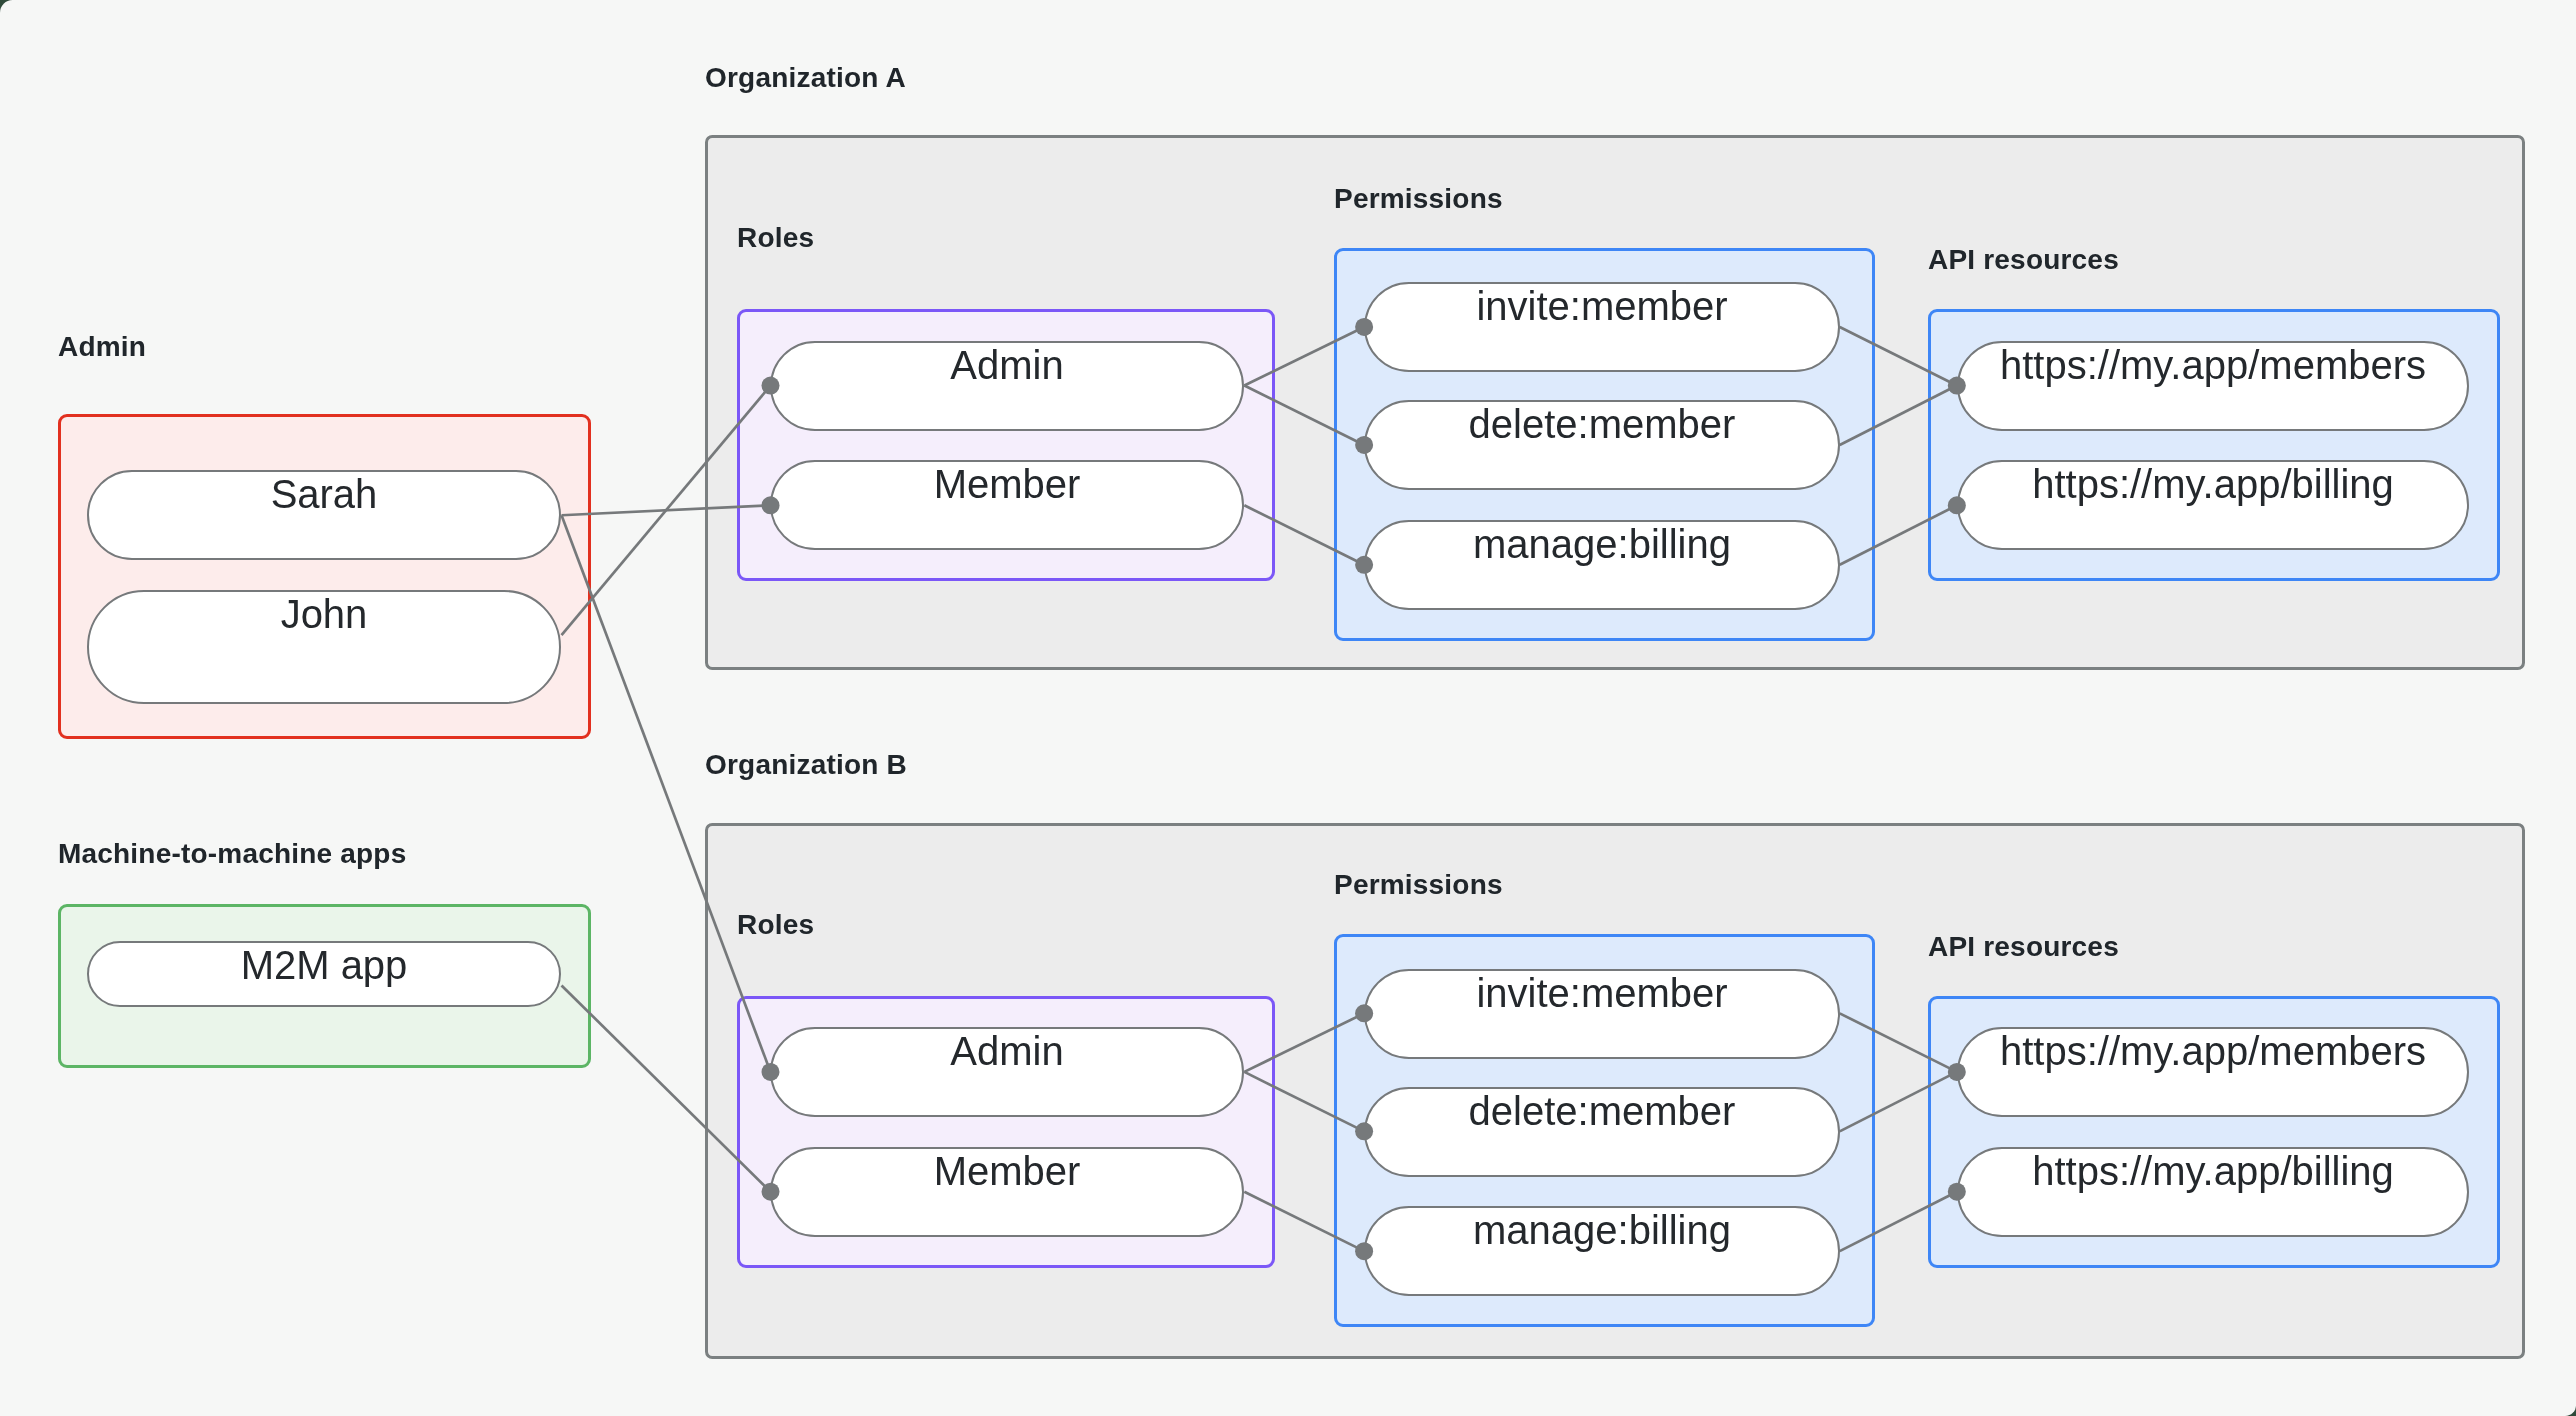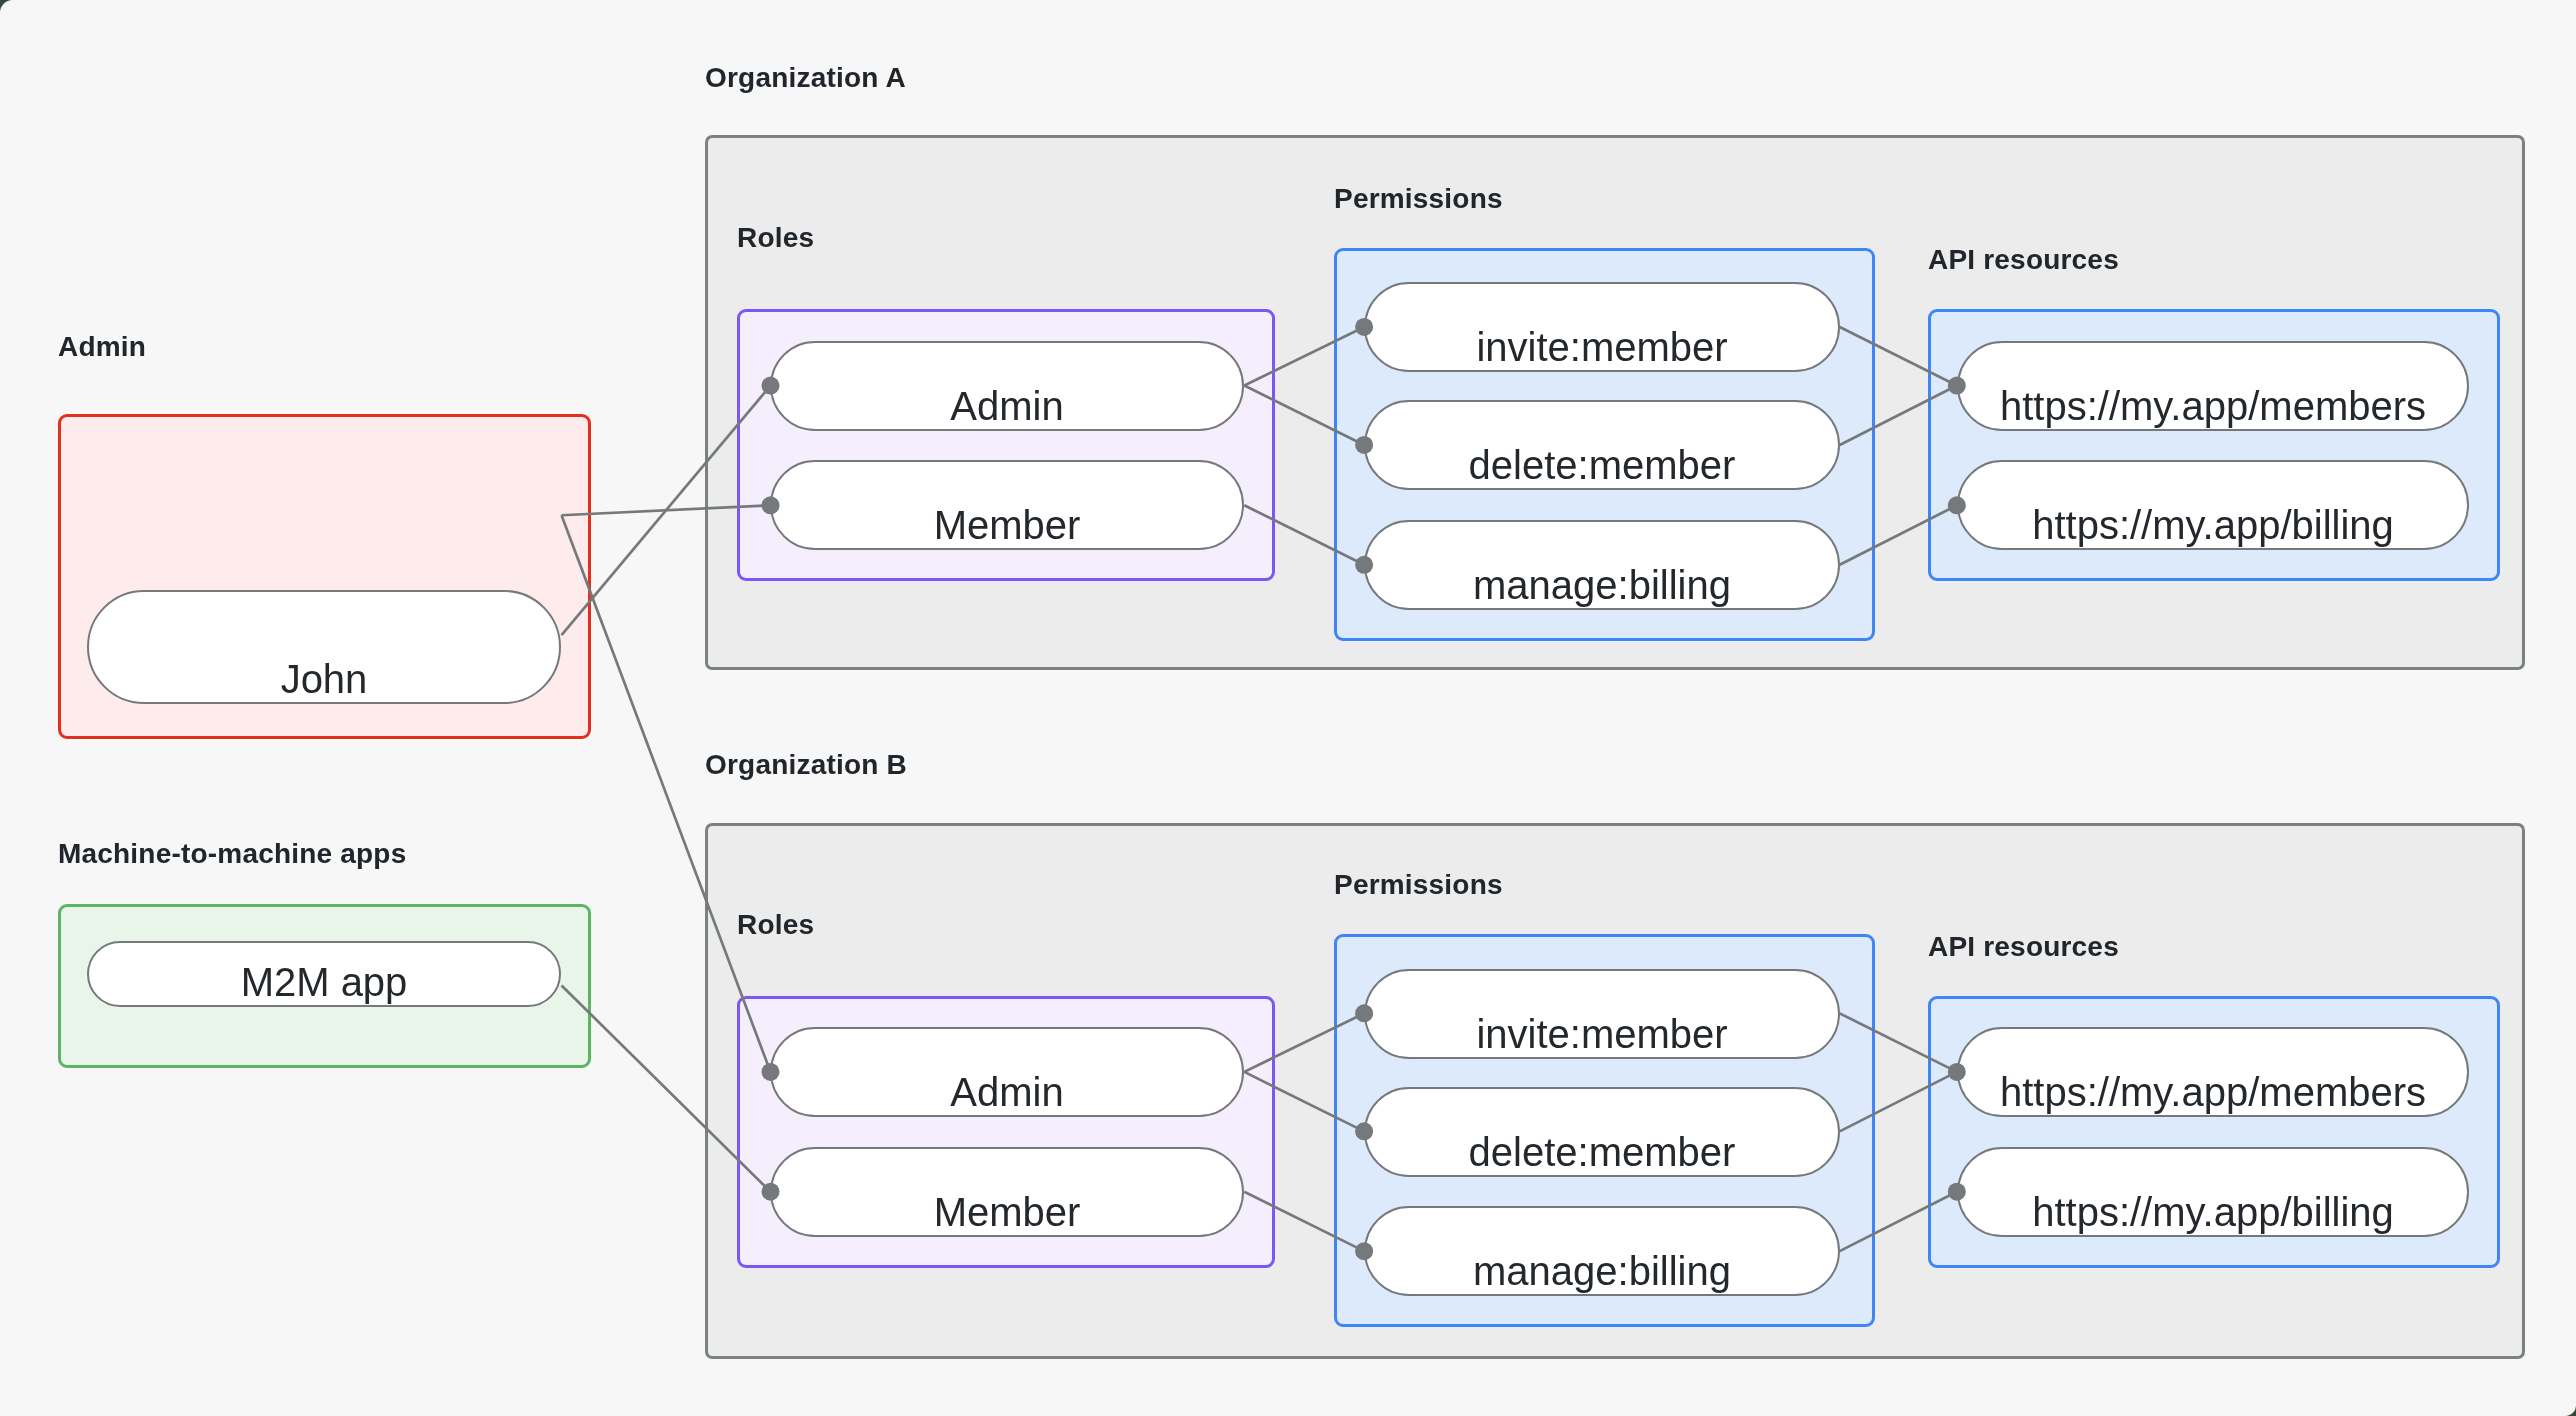--- a/index.html
+++ b/index.html
@@ -51,21 +51,21 @@
     background: var(--permissions-fill, #ddeafc);
     border: 3.6px solid var(--permissions-border, #3e86f6);
   }
   .pill {
     position: absolute;
     box-sizing: border-box;
     background: var(--node-fill, #ffffff);
     border: 2.7px solid var(--node-border, #76797b);
     border-radius: 900px;
     display: flex;
-    align-items: flex-end;
+    align-items: flex-start;
     justify-content: center;
     font-size: 40px;
     color: var(--node-text-color, #24282c);
     white-space: nowrap;
     z-index: 3;
   }
   #edge-layer {
     position: absolute;
     left: 0;
     top: 0;
@@ -98,20 +98,23 @@
   <div class="glabel" style="left:705px;top:63px">Organization A</div>
   <div class="glabel" style="left:737px;top:223px">Roles</div>
   <div class="glabel" style="left:1334px;top:184px">Permissions</div>
   <div class="glabel" style="left:1928px;top:245px">API resources</div>
 
   <div class="glabel" style="left:705px;top:750px">Organization B</div>
   <div class="glabel" style="left:737px;top:910px">Roles</div>
   <div class="glabel" style="left:1334px;top:870px">Permissions</div>
   <div class="glabel" style="left:1928px;top:932px">API resources</div>
 
+  <div class="pill" style="left:87px;top:470px;width:474px;height:90px">
+    <span>Sarah</span>
+  </div>
   <div class="pill" style="left:87px;top:590px;width:474px;height:114px">
     <span>John</span>
   </div>
   <div class="pill" style="left:87px;top:941px;width:474px;height:66px">
     <span>M2M app</span>
   </div>
 
   <div class="pill" style="left:770px;top:341px;width:474px;height:90px">
     <span>Admin</span>
   </div>

